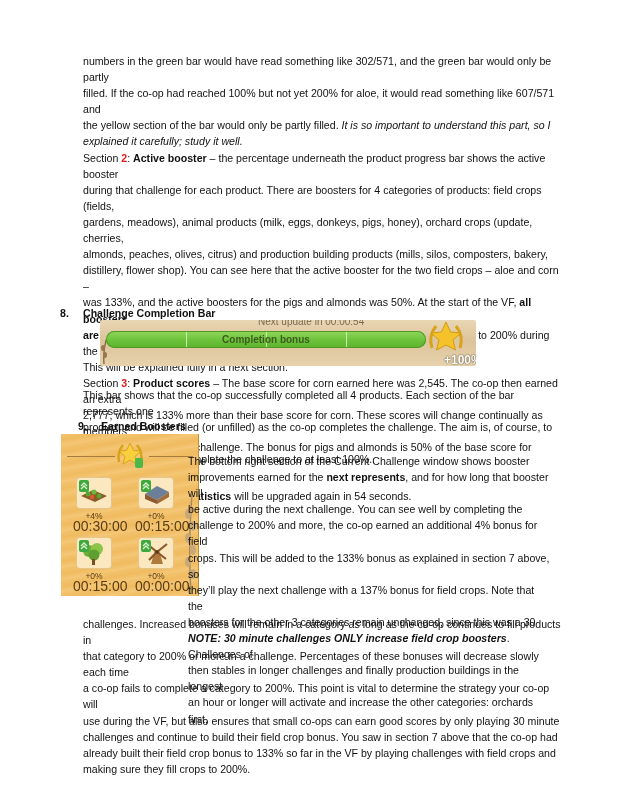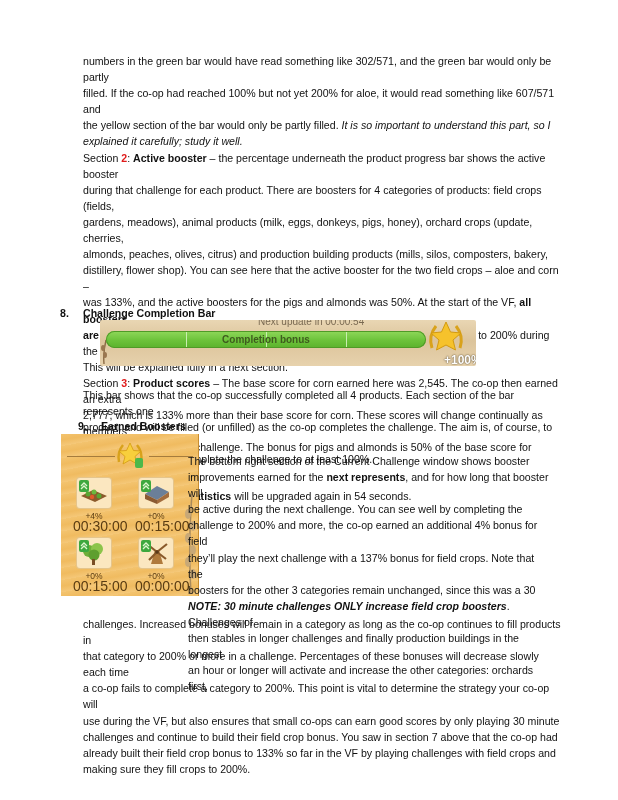--- a/index.html
+++ b/index.html
@@ -216,20 +216,21 @@
       <ellipse cx="6" cy="68" rx="3" ry="5" fill="#c7a877"></ellipse>
         <ellipse cx="11" cy="80" rx="3" ry="5" fill="#c7a877"></ellipse>
     </svg>
   </div>
 
   <div class="side" style="top:435px;">
     <p>The bottom right section of the Current Challenge window shows booster</p>
     <p><span>improvements earned for the </span><span class="b">next represents</span><span>, and for how long that booster will</span></p>
     <p>be active during the next challenge. You can see well by completing the</p>
     <p>challenge to 200% and more, the co-op earned an additional 4% bonus for field</p>
+    <p>crops. This will be added to the 133% bonus as explained in section 7 above, so</p>
     <p>they’ll play the next challenge with a 137% bonus for field crops. Note that the</p>
     <p>boosters for the other 3 categories remain unchanged, since this was a 30</p>
     <p><span class="bi">NOTE: 30 minute challenges ONLY increase field crop boosters</span><span>. Challenges of</span></p>
     <p>then stables in longer challenges and finally production buildings in the longest</p>
     <p>an hour or longer will activate and increase the other categories: orchards first,</p>
   </div>
 
   <div class="block" style="top:600px;">
     <p>challenges. Increased bonuses will remain in a category as long as the co-op continues to fill products in</p>
     <p>that category to 200% or more in a challenge. Percentages of these bonuses will decrease slowly each time</p>

